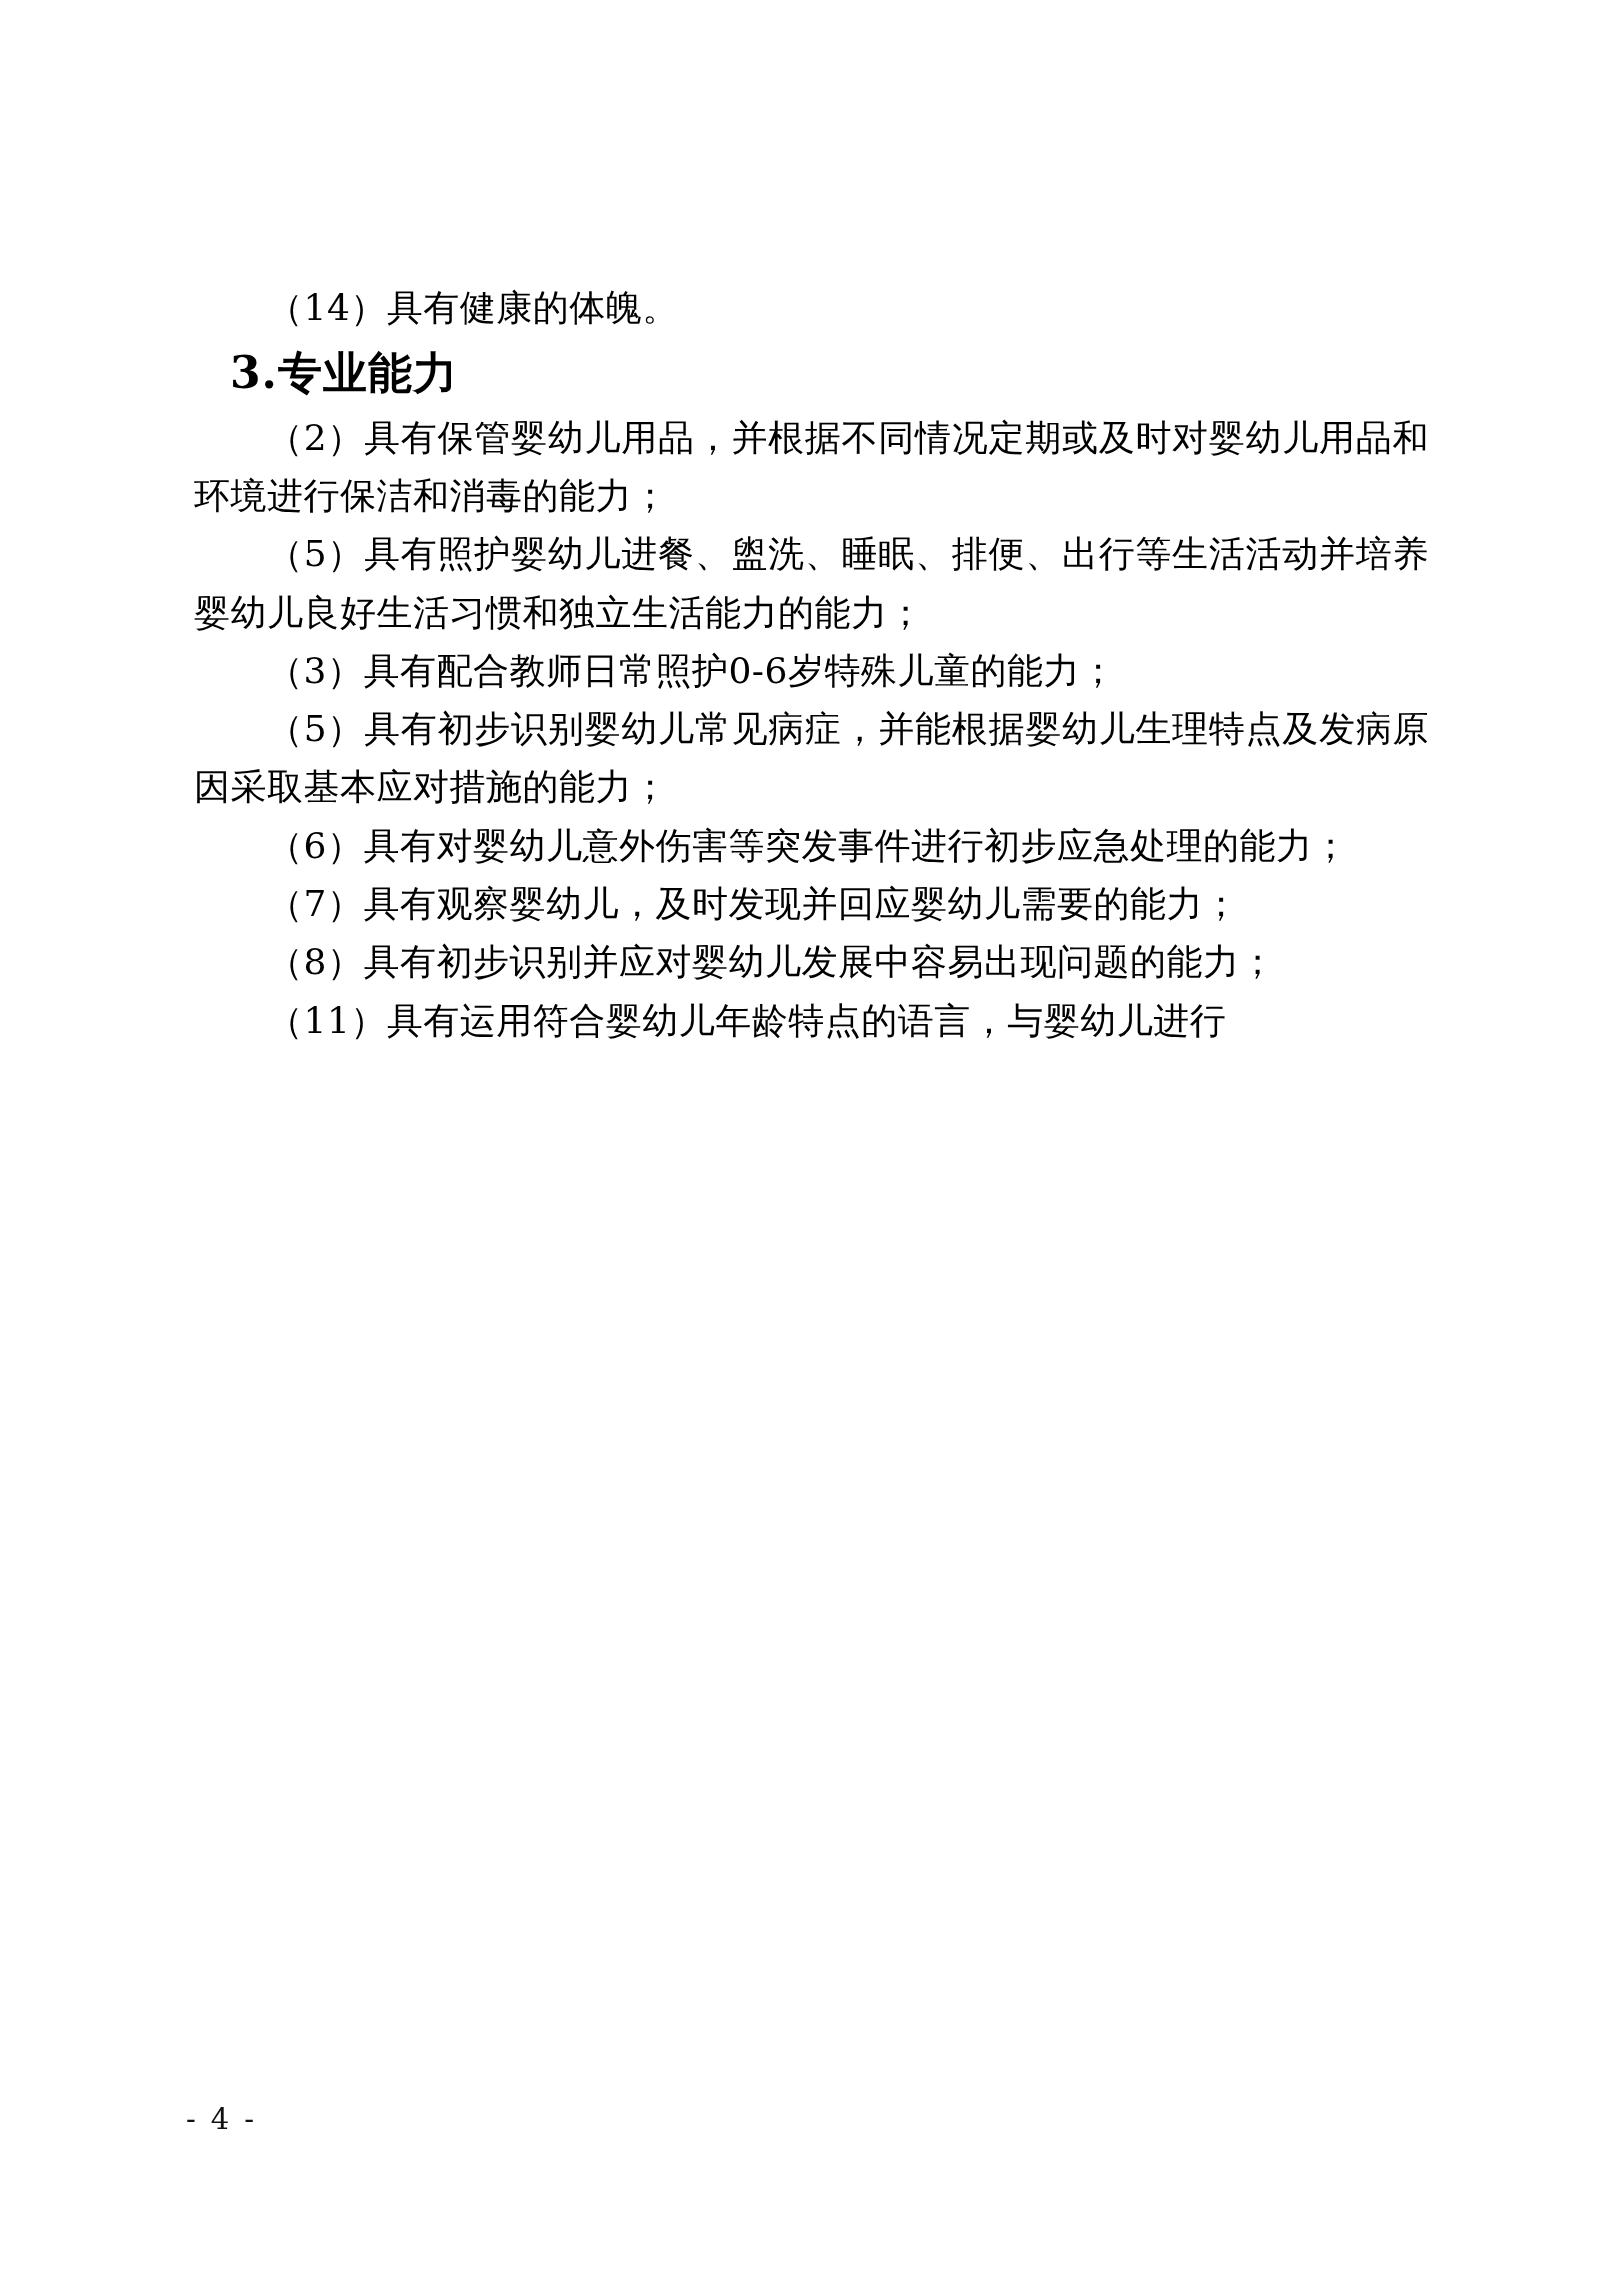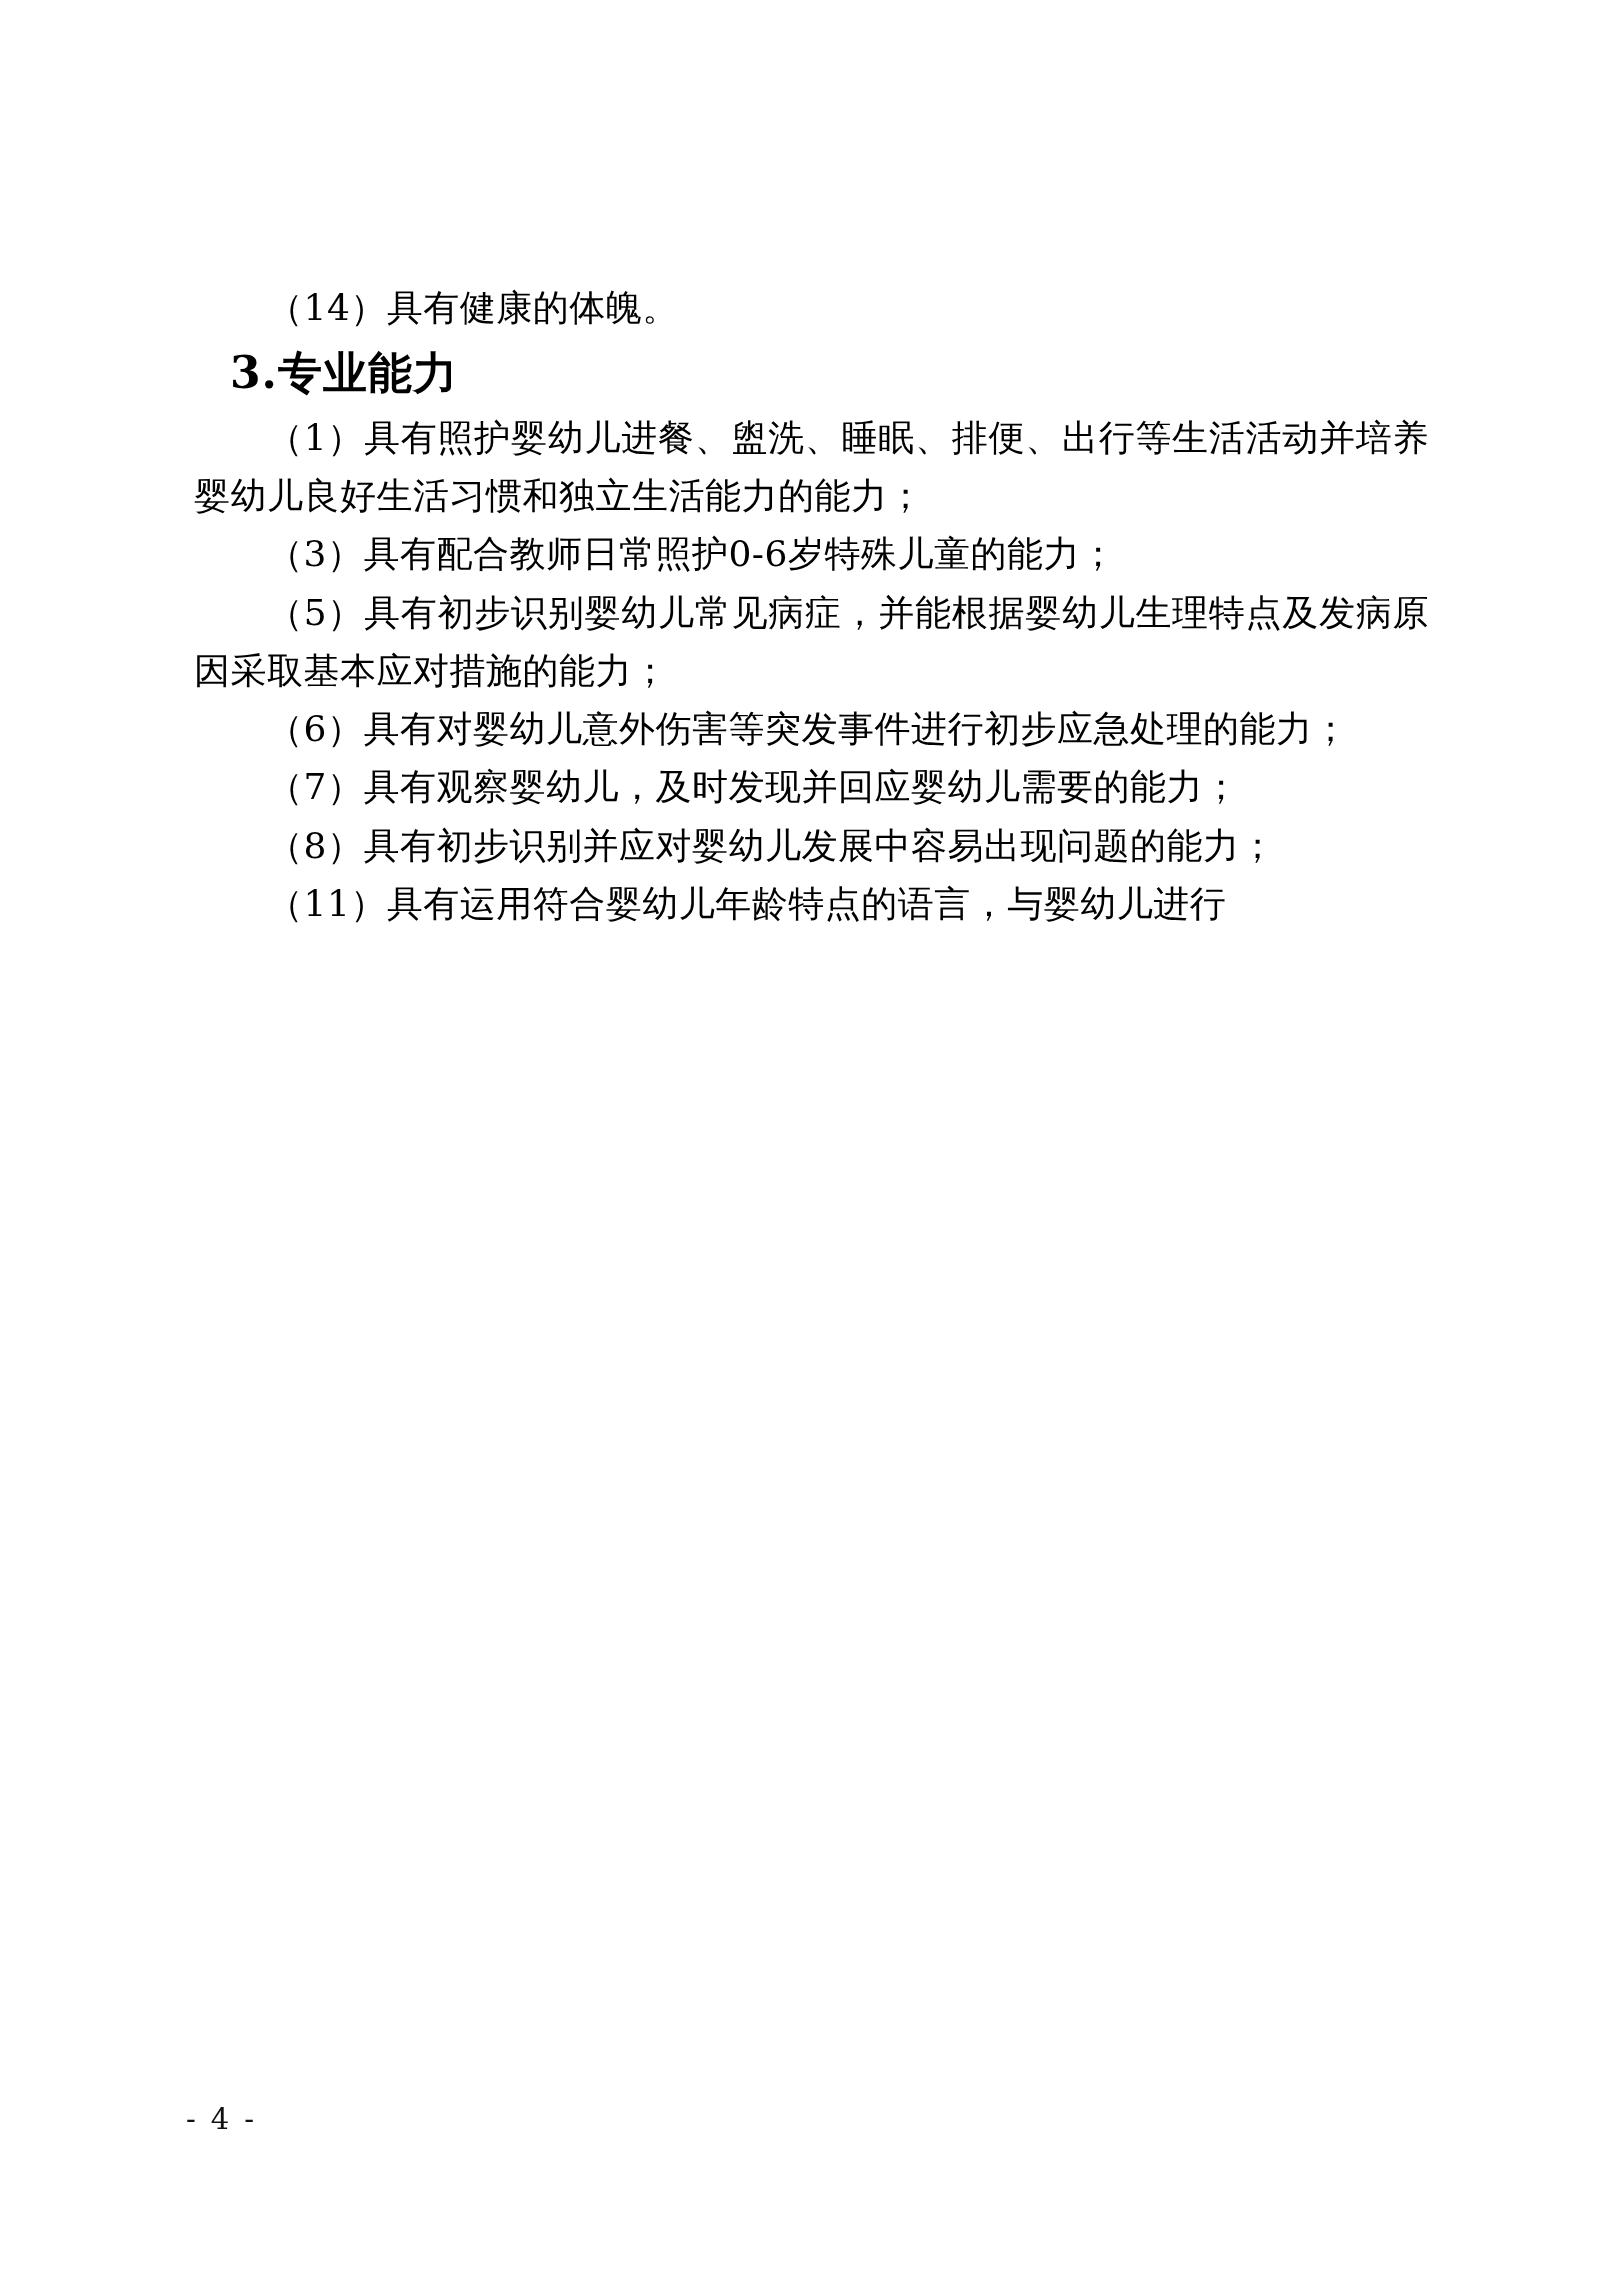--- a/index.html
+++ b/index.html
@@ -67,22 +67,23 @@
 <body>
 
 <div class="page">
   <div class="content">
 
     <p class="para first-line-indent">（14）具有健康的体魄。</p>
 
     <p class="heading heading-line-indent">3.专业能力</p>
 
 
+    <p class="para first-line-indent">（2）具有保管婴幼儿用品，并根据不同情况定期或及时对婴幼儿用品和环境进行保洁和消毒的能力；</p>
 
-    <p class="para first-line-indent">（1）具有照护婴幼儿进餐、盥洗、睡眠、排便、出行等生活活动并培养婴幼儿良好生活习惯和独立生活能力的能力；</p>
+    <p class="para first-line-indent">（5）具有照护婴幼儿进餐、盥洗、睡眠、排便、出行等生活活动并培养婴幼儿良好生活习惯和独立生活能力的能力；</p>
 
     <p class="para first-line-indent">（3）具有配合教师日常照护0-6岁特殊儿童的能力；</p>
 
     <p class="para first-line-indent">（5）具有初步识别婴幼儿常见病症，并能根据婴幼儿生理特点及发病原因采取基本应对措施的能力；</p>
 
     <p class="para first-line-indent">（6）具有对婴幼儿意外伤害等突发事件进行初步应急处理的能力；</p>
 
     <p class="para first-line-indent">（7）具有观察婴幼儿，及时发现并回应婴幼儿需要的能力；</p>
 
     <p class="para first-line-indent">（8）具有初步识别并应对婴幼儿发展中容易出现问题的能力；</p>

